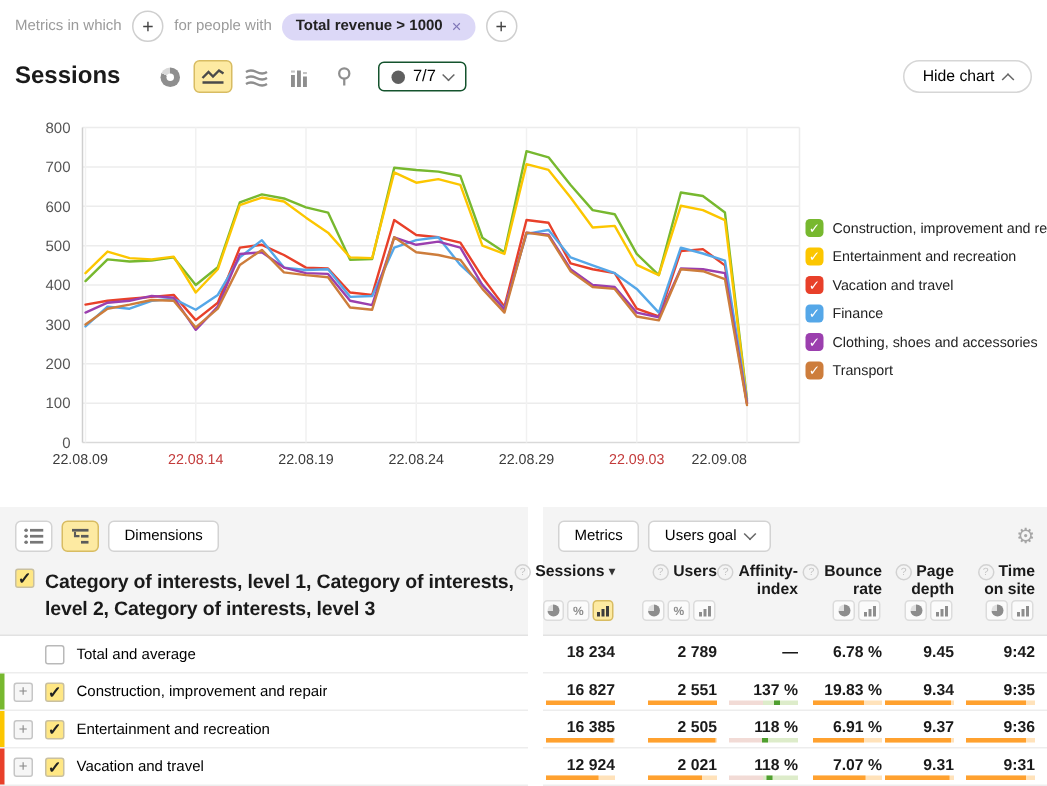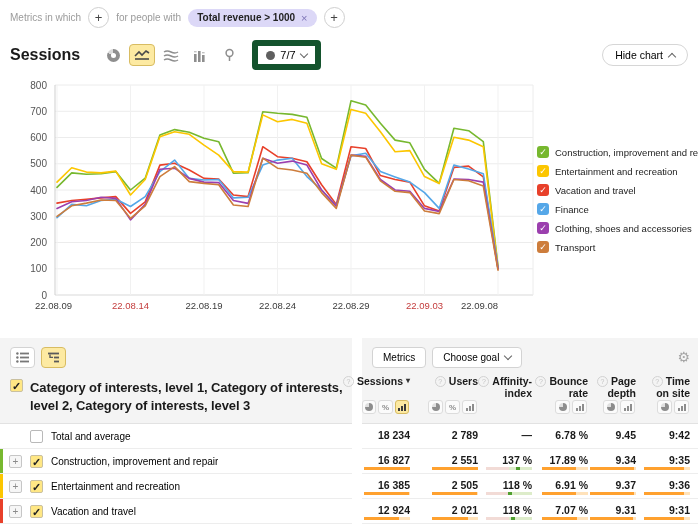--- a/index.html
+++ b/index.html
@@ -17,21 +17,21 @@
 
   
   .chart-header{position:absolute;top:40px;left:10px;right:10px;display:flex;align-items:center;}
   .chart-title{font-size:16px;font-weight:bold;margin-right:20px;}
   .ct-group{display:flex;align-items:center;gap:3px;}
   .icon-btn{width:26px;height:22px;border:1px solid transparent;border-radius:4px;background:transparent;
             display:flex;align-items:center;justify-content:center;padding:0;cursor:pointer;}
   .icon-btn.selected{background:#fdeaa2;border-color:#d8bc62;}
   .donut{width:13px;height:13px;border-radius:50%;background:conic-gradient(#8e8e8e 0 295deg,#d9d9d9 0);position:relative;}
   .donut::after{content:"";position:absolute;inset:4px;border-radius:50%;background:#fff;}
-  .dd-btn{display:flex;align-items:center;gap:5px;border:6px solid #14532d;border-radius:4px;background:#fff;
+  .dd-btn{display:flex;align-items:center;gap:5px;border:1px solid #14532d;border-radius:4px;background:#fff;
           padding:3px 8px;margin-left:10px;font-size:11px;cursor:pointer;}
   .bubble{width:9px;height:9px;border-radius:50%;background:#5f5f5f;display:inline-block;}
   .chev{display:inline-block;width:5px;height:5px;border-right:1.4px solid #666;border-bottom:1.4px solid #666;}
   .chev.down{transform:rotate(45deg);margin-top:-3px;}
   .chev.up{transform:rotate(-135deg);margin-top:3px;}
   .hide-chart{margin-left:auto;display:flex;align-items:center;gap:6px;border:1px solid #d6d6d6;border-radius:13px;
               background:#fff;padding:4px 12px;font-size:10.5px;cursor:pointer;}
 
   
   #chart-svg{position:absolute;top:78px;left:0;}
@@ -240,31 +240,32 @@
         </svg>
       </button>
       <button class="toggle selected">
         <svg width="13" height="11" viewBox="0 0 13 11">
           <rect x="1" y="0.6" width="11" height="1.8" fill="#5a5a5a"></rect>
           <path d="M3 2.5 V5.4 H6" fill="none" stroke="#5a5a5a" stroke-width="1.4"></path>
           <rect x="7" y="4.6" width="5" height="1.8" fill="#5a5a5a"></rect>
           <rect x="7" y="8.6" width="5" height="1.8" fill="#5a5a5a"></rect>
         </svg>
       </button>
+      <button class="btn">Dimensions</button>
     </div>
     <div class="dim-header">
       <span class="checkbox on">✓</span>
       <span class="dim-text">Category of interests, level 1, Category of interests, level 2, Category of interests, level 3</span>
     </div>
   </div>
   <div class="band band-right">
     <div class="tbar">
       <button class="btn">Metrics</button>
       <button class="btn">
-        <span>Choose goal</span>
+        <span>Users goal</span>
         <span class="chev down"></span>
       </button>
       <button class="gear">⚙</button>
     </div>
   </div>
 
   <div id="col-headers">
       <div class="hcell" style="width: 48px;">
         <div class="hline">
           <span class="qicon">?</span>
@@ -425,21 +426,21 @@
               <div class="bar-fill" style="width: 100%;"></div>
             </div>
           </div>
           <div class="cell" style="width: 54px;">
             <div class="num">137 %</div>
             <div class="aff-track">
               <div class="aff-marker" style="left: calc(68.5% - 2px);"></div>
             </div>
           </div>
           <div class="cell" style="width: 56px;">
-            <div class="num">17.89 %</div>
+            <div class="num">19.83 %</div>
             <div class="bar-track">
               <div class="bar-fill" style="width: 73%;"></div>
             </div>
           </div>
           <div class="cell" style="width: 48px;">
             <div class="num">9.34</div>
             <div class="bar-track">
               <div class="bar-fill" style="width: 95%;"></div>
             </div>
           </div>

